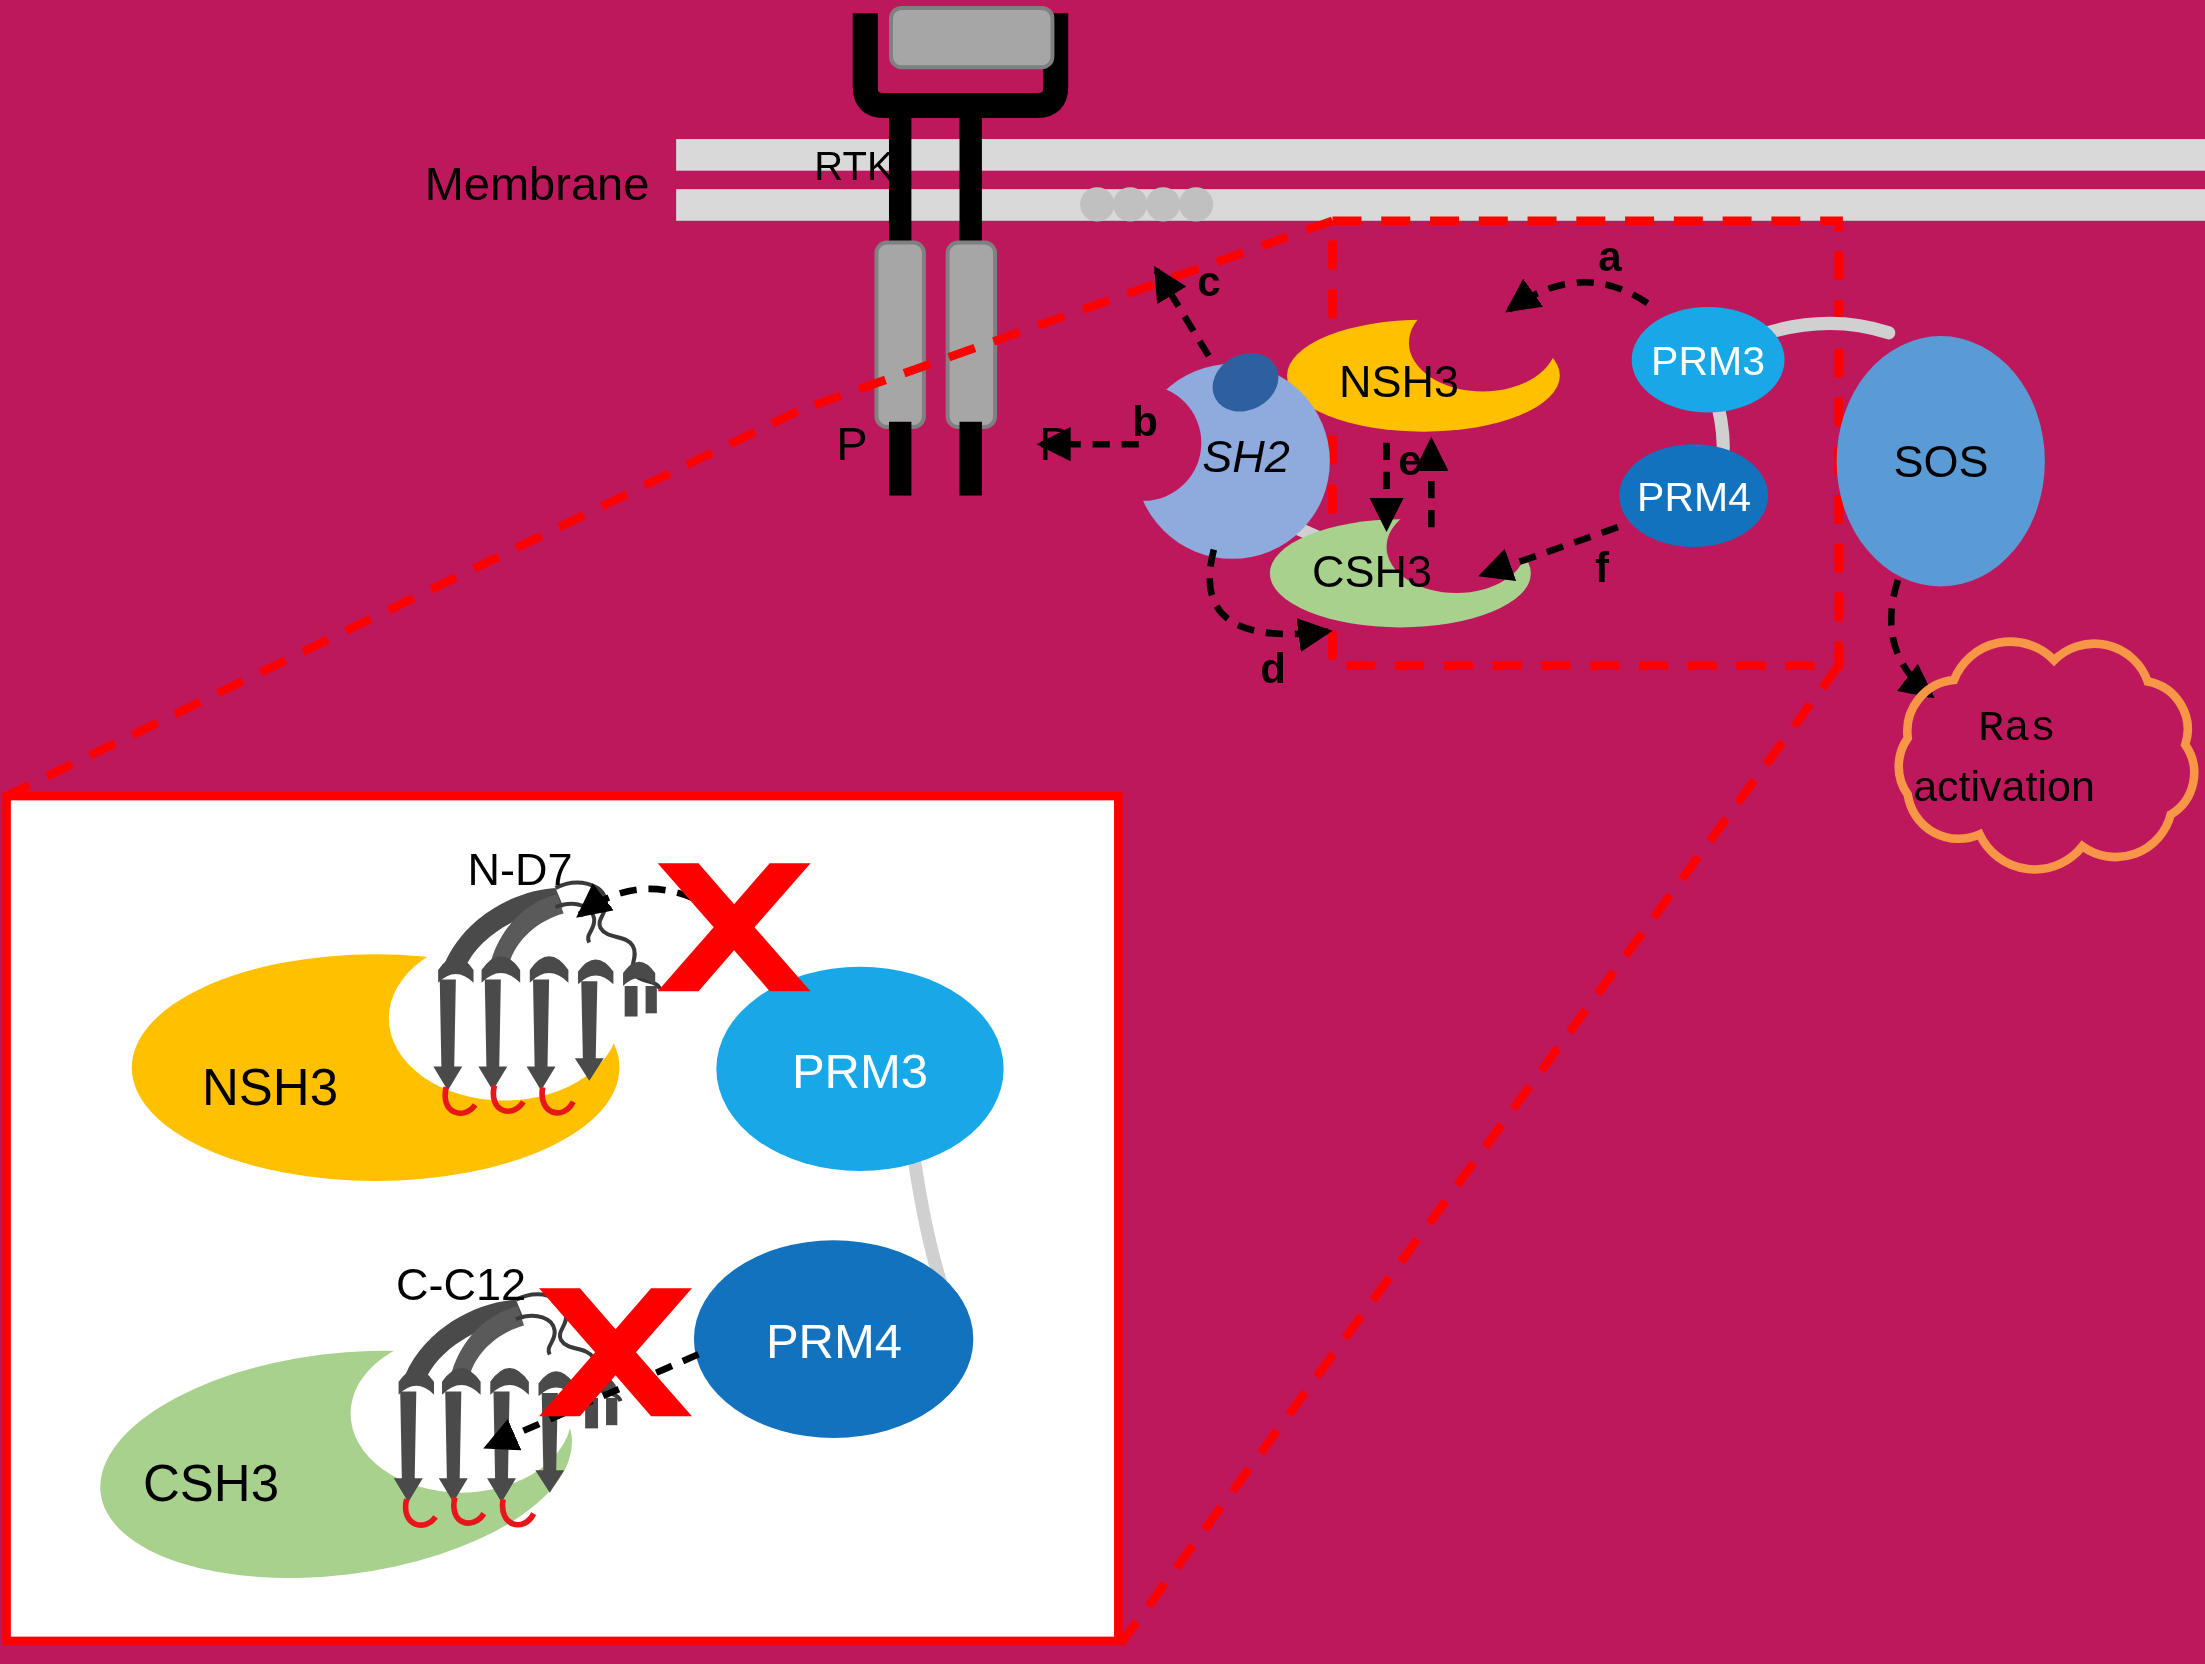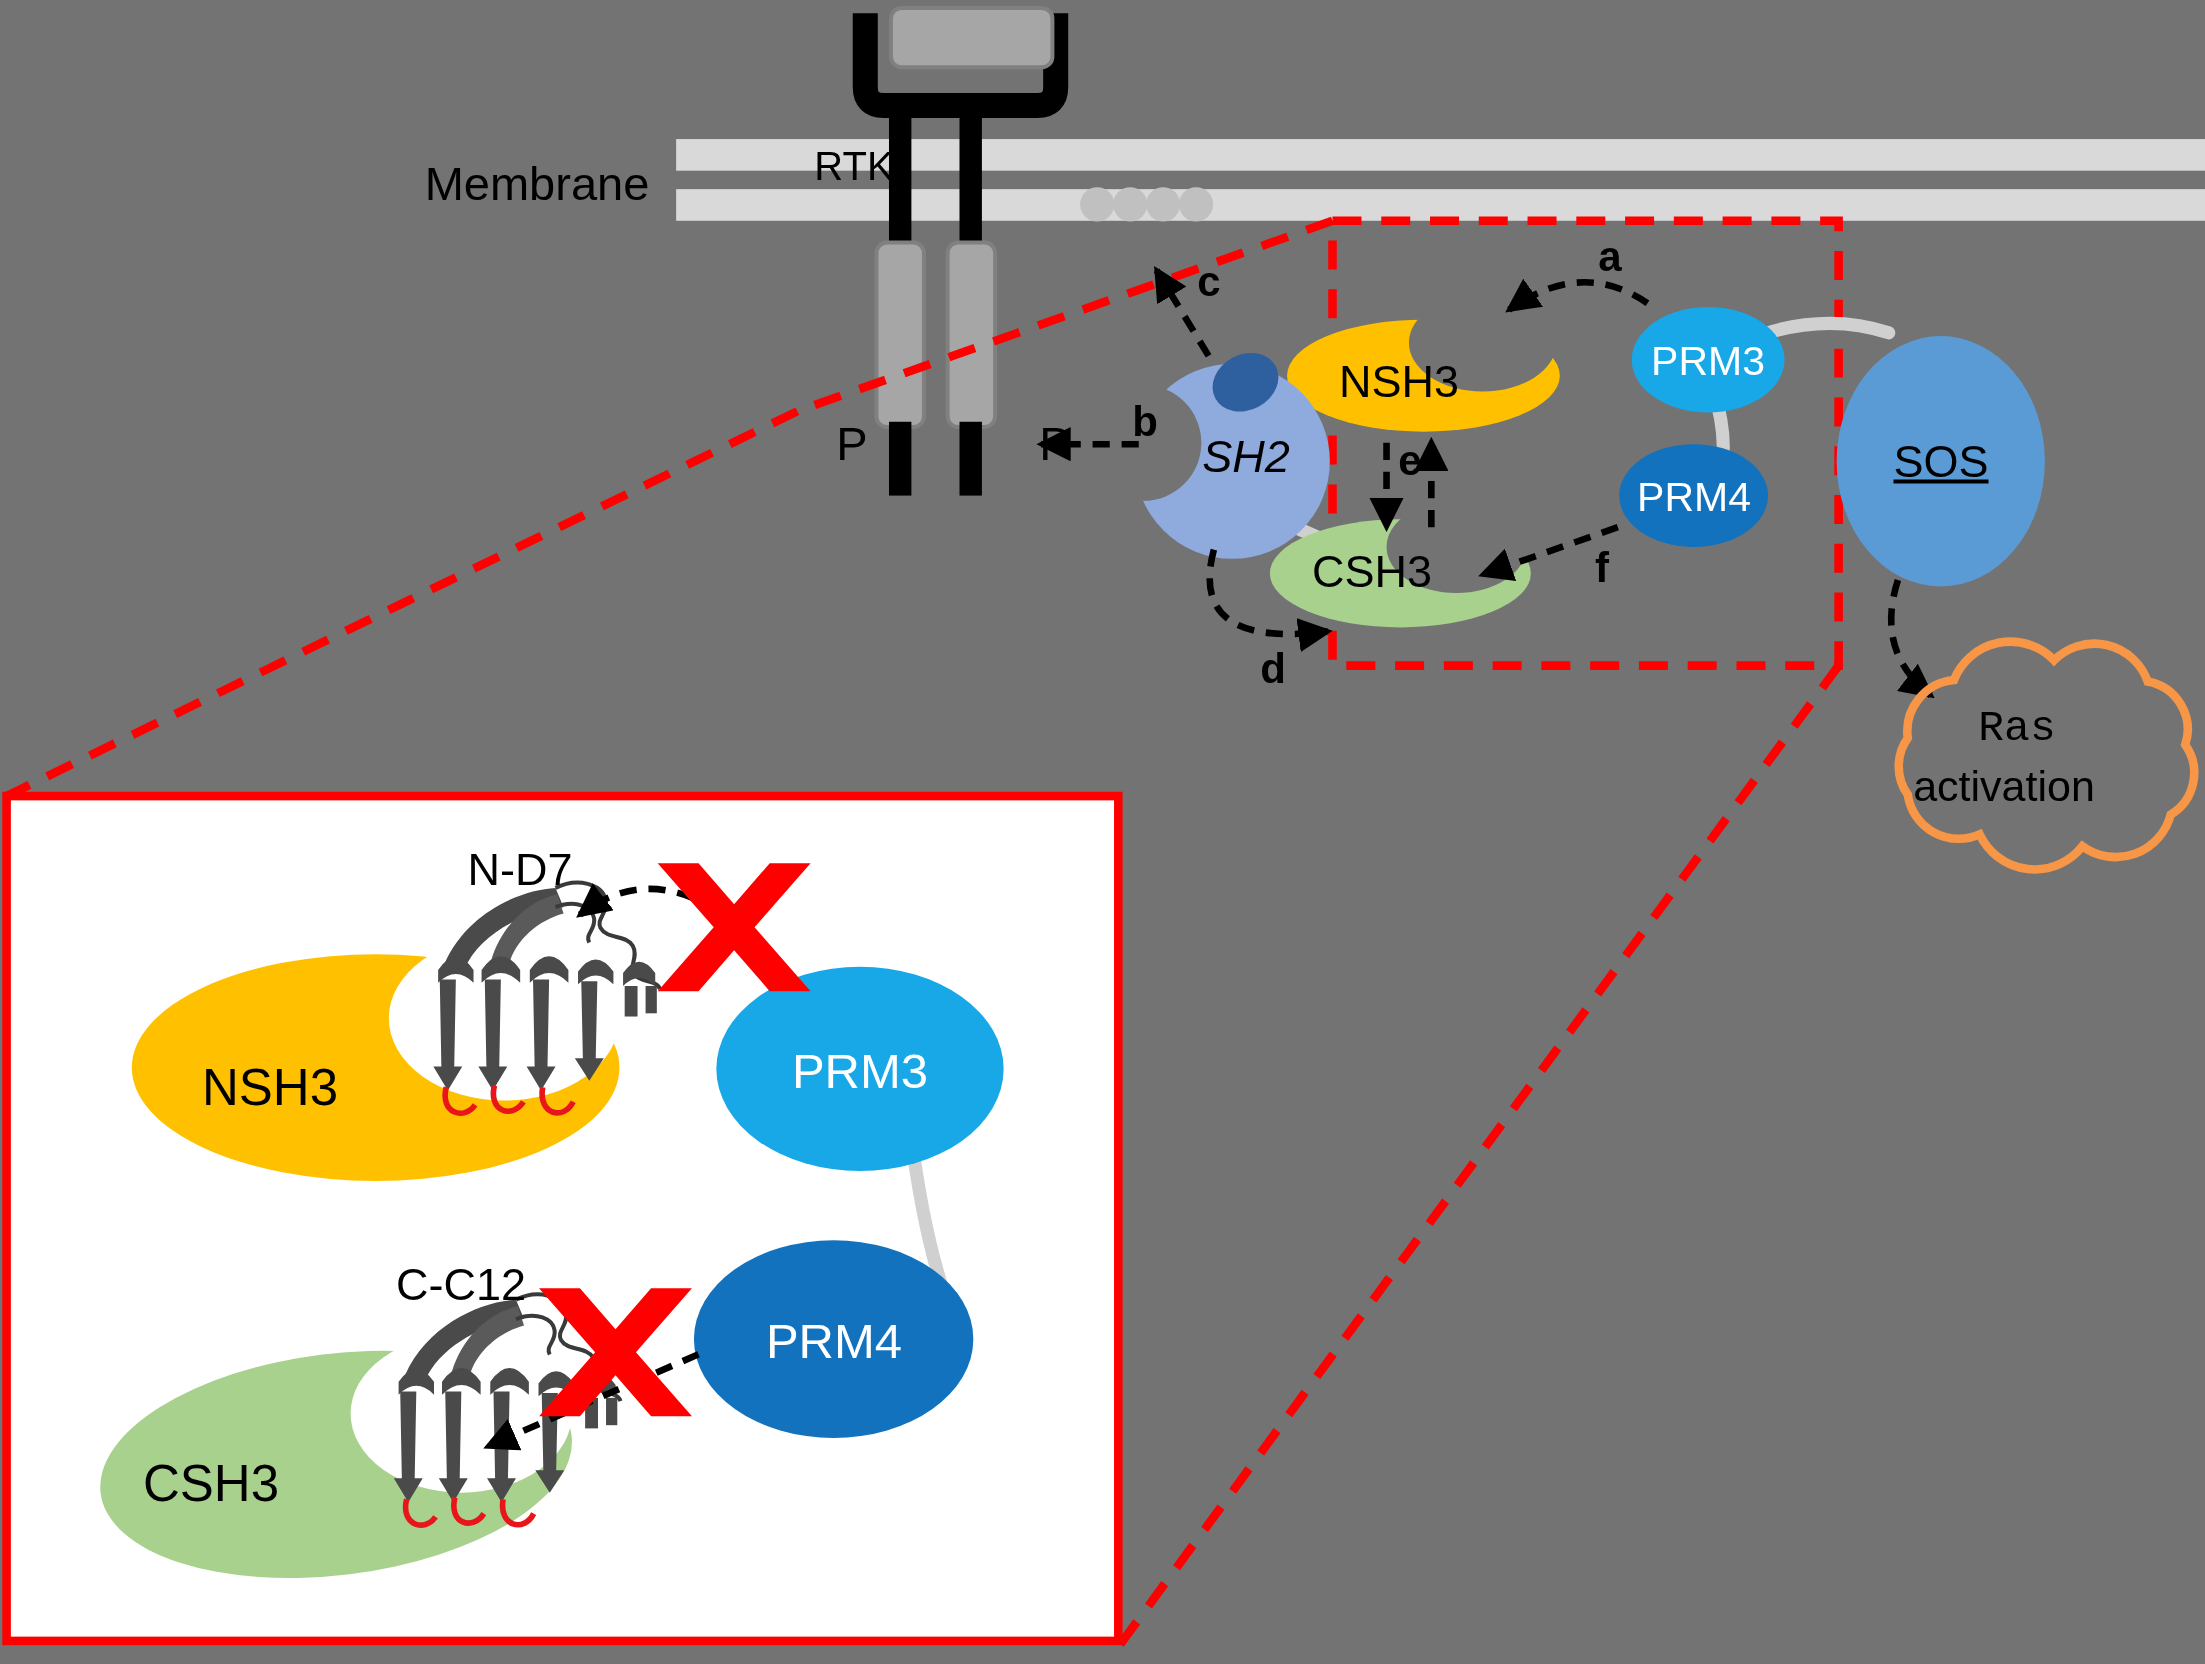--- a/index.html
+++ b/index.html
@@ -7,21 +7,21 @@
     padding: 0;
     background: #ffffff;
   }
   body {
     font-family: "Liberation Sans", sans-serif;
   }
   #stage {
     position: relative;
     width: 2205px;
     height: 1664px;
-    background: #737373;
+    background: #be185d;
     overflow: hidden;
   }
   #stage svg.layer {
     position: absolute;
     left: 0;
     top: 0;
     width: 2205px;
     height: 1664px;
   }
   .lbl {
@@ -287,21 +287,21 @@
   <div class="lbl" style="left:1246px; top:456px; font-size:45px;font-style:italic;">SH2</div>
 
   <div class="lbl" style="left:1399px; top:381px; font-size:45px;">NSH3</div>
 
   <div class="lbl" style="left:1372px; top:571px; font-size:45px;">CSH3</div>
 
   <div class="lbl white" style="left:1708px; top:361px; font-size:41px;">PRM3</div>
 
   <div class="lbl white" style="left:1694px; top:497px; font-size:41px;">PRM4</div>
 
-  <div class="lbl" style="left:1941px; top:461px; font-size:45px;text-decoration:underline;">SOS</div>
+  <div class="lbl" style="left:1941px; top:461px; font-size:45px;">SOS</div>
 
   <div class="lbl" style="left:2017px; top:728px; font-size:43px;font-family:Liberation Mono, monospace;">Ras</div>
 
   <div class="lbl" style="left:2004px; top:786px; font-size:43px;">activation</div>
 
   <div class="lbl bold" style="left:1610px; top:257px; font-size:42px;">a</div>
 
   <div class="lbl bold" style="left:1145px; top:422px; font-size:42px;">b</div>
 
   <div class="lbl bold" style="left:1209px; top:282px; font-size:42px;">c</div>

